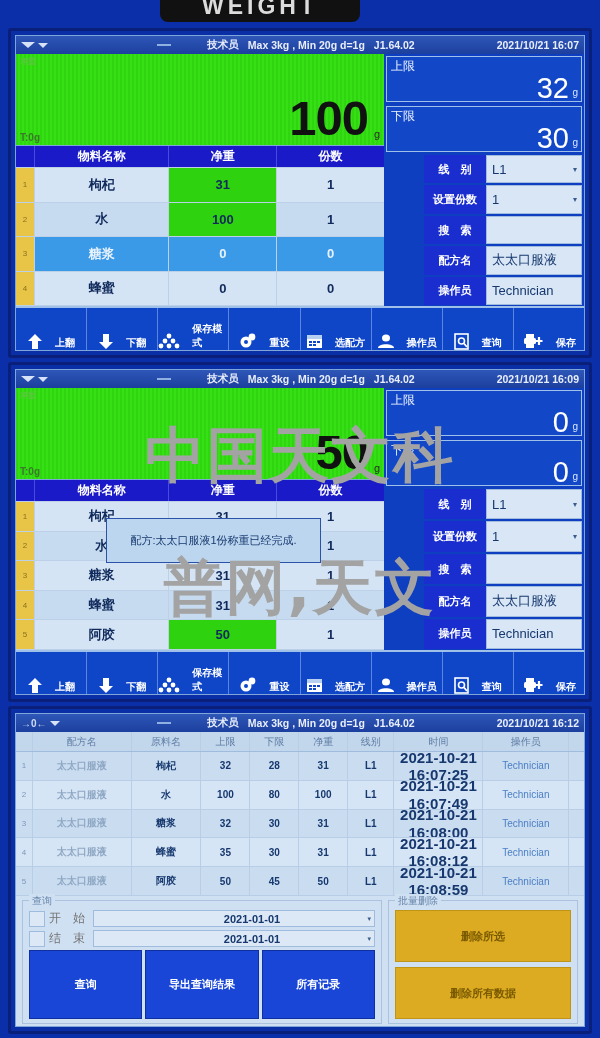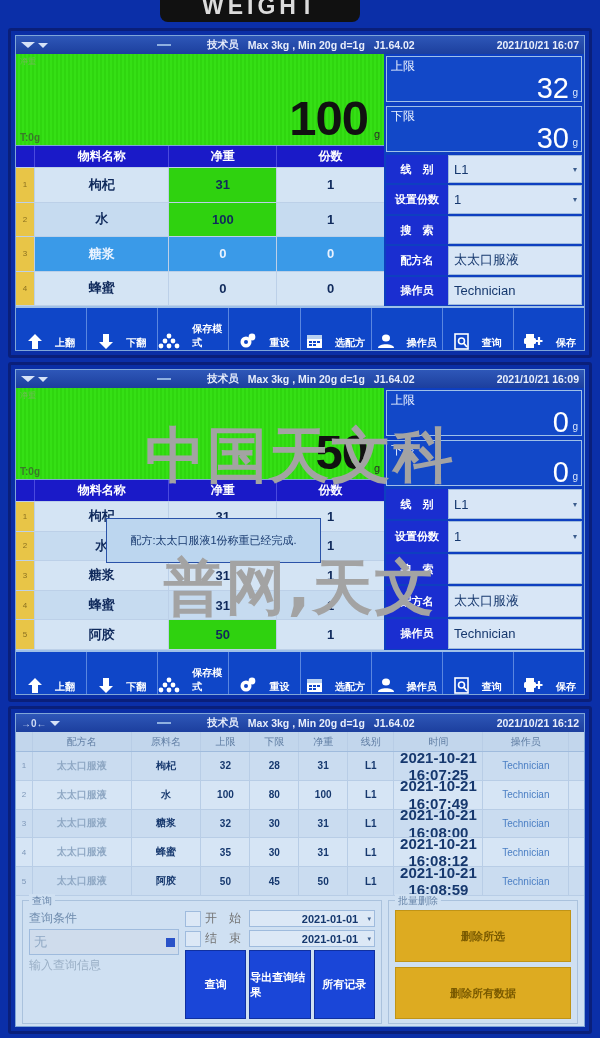--- a/index.html
+++ b/index.html
@@ -99,21 +99,21 @@
   .limitbox .lbl{ position:absolute; left:4px; top:1px; font-size:12px; color:#eef4ff; }
   .limitbox .num{ position:absolute; right:12px; bottom:-2px; font-size:29px; color:#fff; font-weight:normal; line-height:1;}
   .limitbox .u{ position:absolute; right:3px; bottom:3px; font-size:10px; color:#dbe7fb;}
 
   
   .fields{ flex:1; display:flex; flex-direction:column; padding:1px 2px; gap:2px; min-height:0;}
   .frow{ display:flex; flex:1; min-height:0; }
   .flabel{
     width:62px; flex:0 0 62px; background:#1a2ed0; color:#fff;
     font-size:11px; font-weight:bold; display:flex; align-items:center;
-    justify-content:space-around; padding:0 3px;
+    justify-content:space-around; padding:0 3px;margin-left:38px;
   }
   .fval{
     flex:1; background:#d8e6f6; border:1px solid #9fbbdd;
     display:flex; align-items:center; padding:0 5px;
     font-size:13px; color:#16386e; position:relative; min-width:0;
   }
   .fval .caret{ position:absolute; right:4px; font-size:8px; color:#3a5c8c;}
 
   
   .toolbar{ height:44px; flex:0 0 44px; display:flex; background:#0f46c8; border-top:2px solid #9fc0e8;}
@@ -728,28 +728,20 @@
           <div class="lc op">Technician</div>
           <div class="lc tail"></div>
         </div>
       </div>
 
       <div class="bottomzone">
 
         <div class="group qgroup">
           <div class="gtitle">查询</div>
 
-          <div class="qleft">
-            <div class="qlabel">查询条件</div>
-            <div class="qselect">
-              <span>无</span>
-              <span class="sq"></span>
-            </div>
-            <div class="qhint">输入查询信息</div>
-          </div>
 
           <div class="qright">
             <div class="daterow">
               <span class="chk"></span>
               <span class="dlabel">开　始</span>
               <span class="dfield">
                 <span>2021-01-01</span>
                 <span class="caret">▾</span>
               </span>
             </div>

